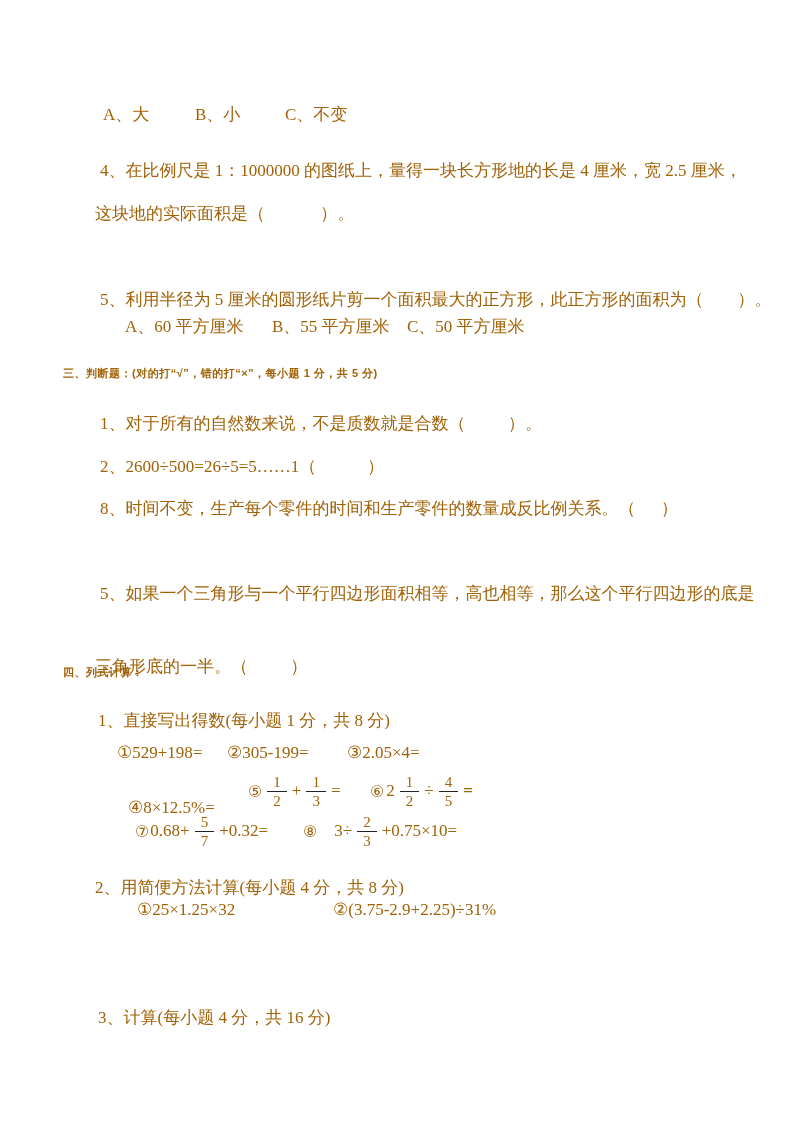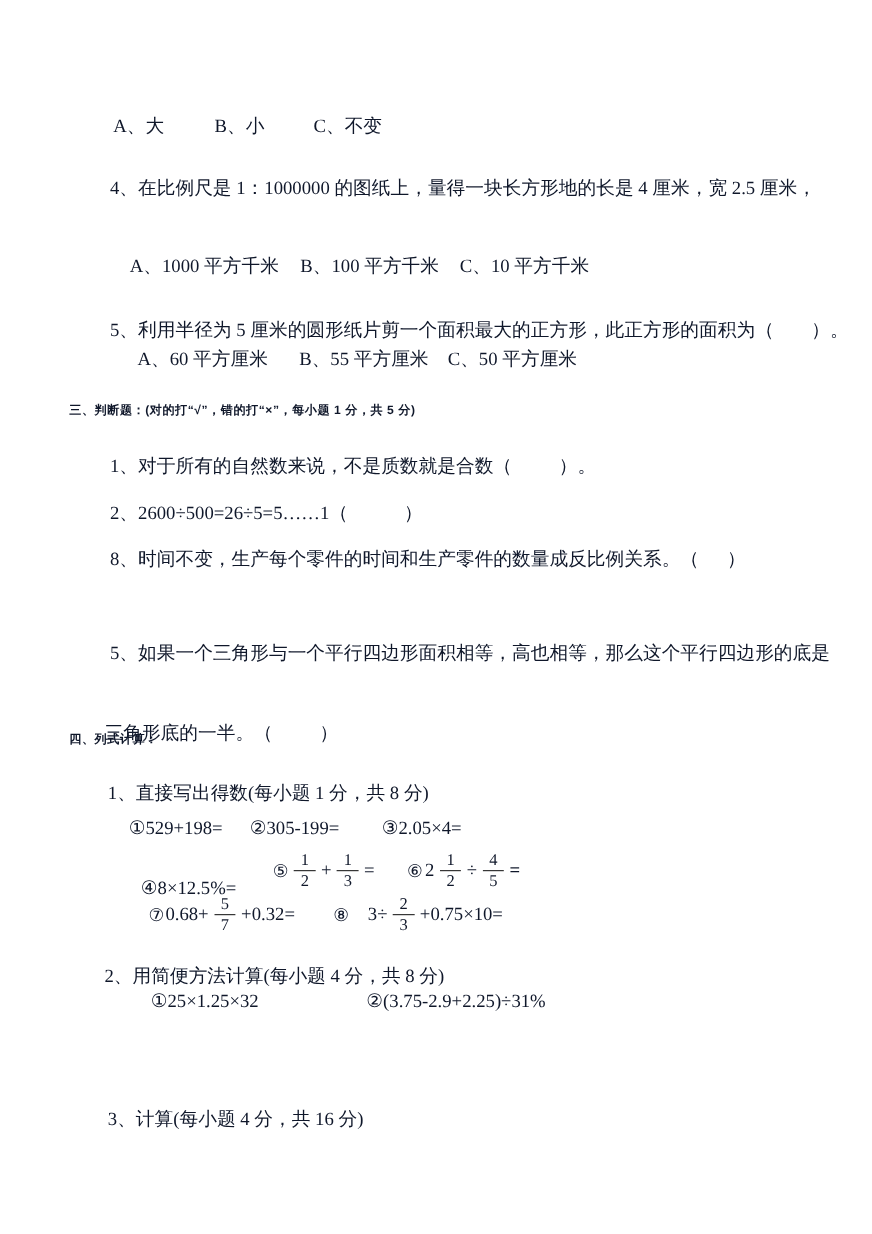--- a/index.html
+++ b/index.html
@@ -1,21 +1,21 @@
 <!DOCTYPE html>
 <html><head>
 <meta charset="utf-8">
 <style>
   html,body { margin:0; padding:0; background:#e8e8e8; }
   .page {
     position:relative;
     width:793px; height:1122px;
     margin:0 auto;
     background:#ffffff;
-    color:#0f172a;
+    color:#a16207;
     font-family:"Liberation Serif","DejaVu Serif",serif;
     font-size:17px;
     overflow:hidden;
   }
   .line { position:absolute; white-space:pre; line-height:22px; }
   .heading {
     font-family:"Liberation Sans","DejaVu Sans",sans-serif;
     font-weight:700;
     font-size:11px;
     letter-spacing:0.5px;
@@ -40,25 +40,21 @@
 
 <div class="page">
 
   <div class="opt-row" style="top:103px;">
     <span style="left:103px;">A、大</span>
     <span style="left:195px;">B、小</span>
     <span style="left:285px;">C、不变</span>
   </div>
 
   <p class="line" style="left:100px; top:143px;">4、在比例尺是 1：1000000 的图纸上，量得一块长方形地的长是 4 厘米，宽 2.5 厘米，</p>
-  <div class="opt-row" style="top:230px;">
-    <span style="left:118px;">A、1000 平方千米</span>
-    <span style="left:273px;">B、100 平方千米</span>
-    <span style="left:418px;">C、10 平方千米</span>
-  </div>
+  <p class="line" style="left:95px; top:186px;">这块地的实际面积是（             ）。</p>
 
   <p class="line" style="left:100px; top:272px;">5、利用半径为 5 厘米的圆形纸片剪一个面积最大的正方形，此正方形的面积为（        ）。</p>
   <div class="opt-row" style="top:315px;">
     <span style="left:125px;">A、60 平方厘米</span>
     <span style="left:272px;">B、55 平方厘米</span>
     <span style="left:407px;">C、50 平方厘米</span>
   </div>
 
   <p class="line heading" style="left:63px; top:351px;">三、判断题：(对的打“√”，错的打“×”，每小题 1 分，共 5 分)</p>
   <p class="line" style="left:100px; top:396px;">1、对于所有的自然数来说，不是质数就是合数（          ）。</p>

